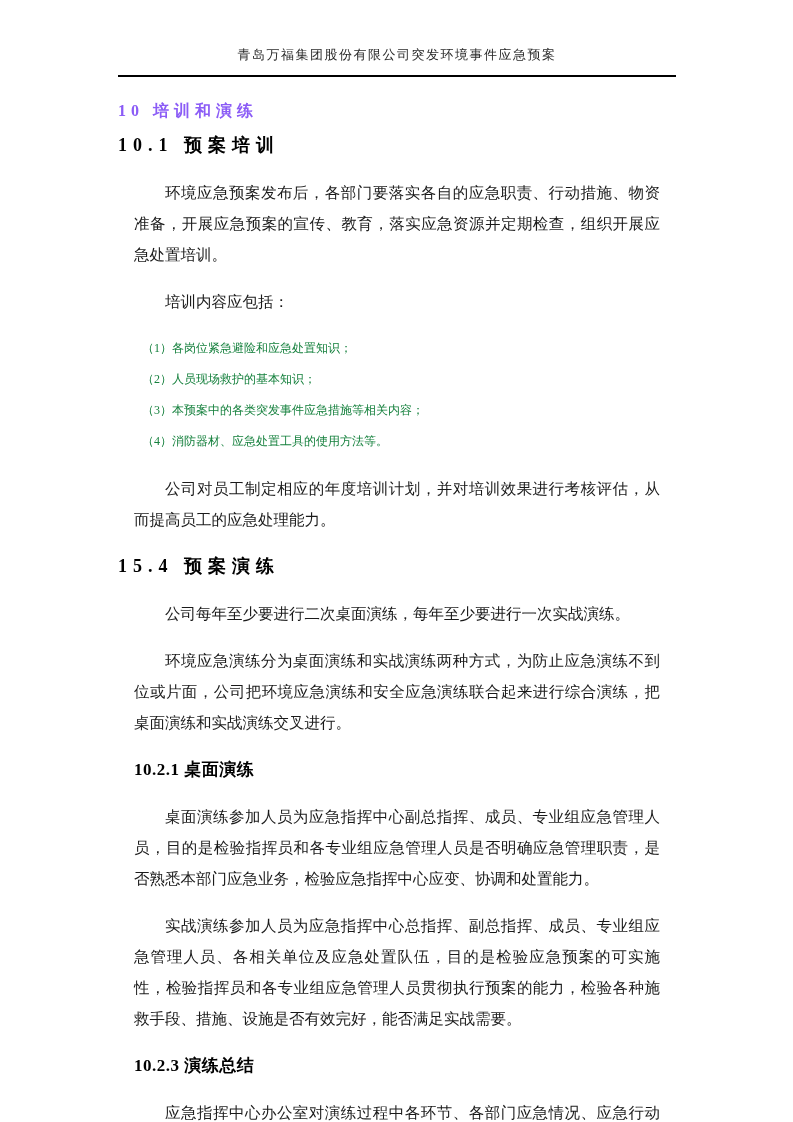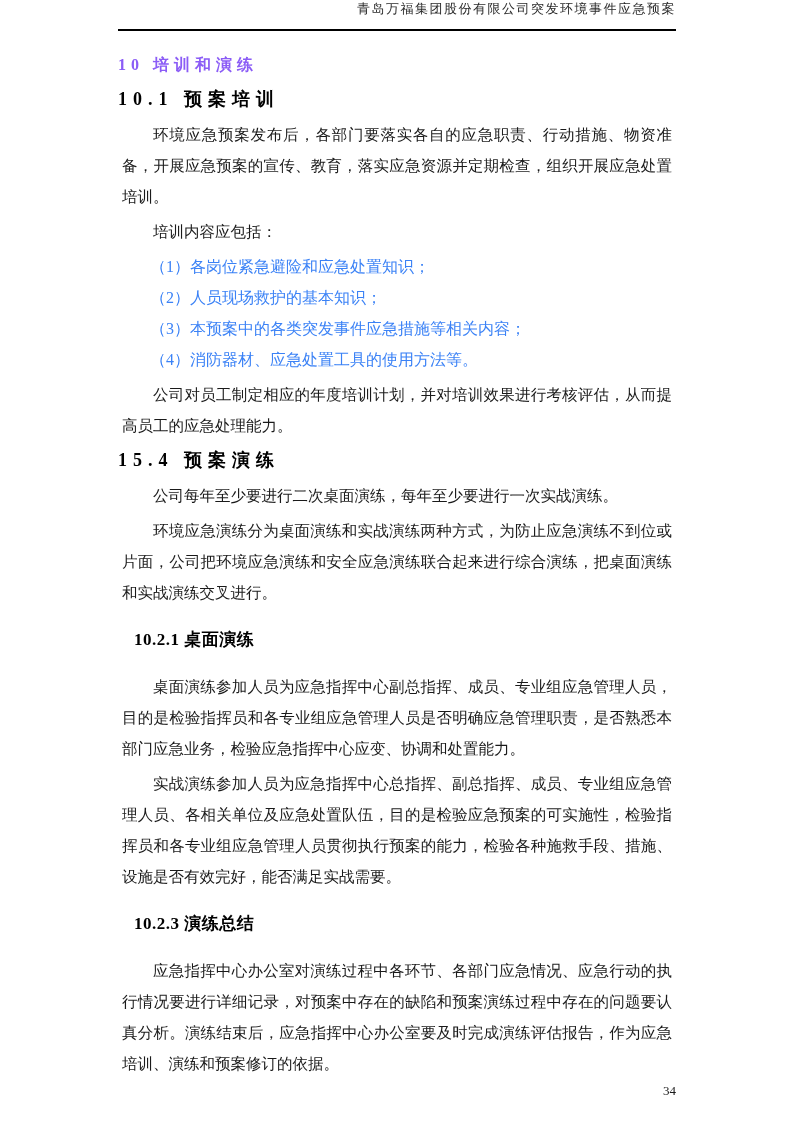--- a/index.html
+++ b/index.html
@@ -7,21 +7,22 @@
     position:relative;
     width:793px;height:1122px;
     background:#ffffff;
     font-family:"Liberation Serif","DejaVu Serif",serif;
     overflow:hidden;
   }
   .content{
     position:absolute;left:118px;top:0;width:558px;
   }
   .doc-header{
-    text-align:right;
+    padding-top:46px;
+    text-align:center;
     font-size:13px;
     line-height:18px;
     letter-spacing:1.5px;
     color:#2a2a2a;
   }
   .header-rule{
     height:0;border-bottom:2px solid #000;
     margin-top:11px;
   }
   .t-h1{
@@ -42,33 +43,33 @@
   }
   .t-h3{
     margin:16px;
     font-size:17px;font-weight:700;
     letter-spacing:0.5px;
     line-height:31px;
     color:#000;
     white-space:nowrap;
   }
   .t-p{
-    margin:4px;
+    margin:16px;
     font-size:15.5px;
     line-height:31px;
     text-align:justify;
     text-indent:2em;
     color:#1a1a1a;
   }
   .t-li{
     margin:0;
-    font-size:16px;
+    font-size:12px;
     line-height:31px;
     text-indent:2em;
-    color:#3b82f6;
+    color:#15803d;
     white-space:nowrap;
   }
   .page-number{
     margin-top:2px;
     text-align:right;
     font-size:13px;
     line-height:15px;
     color:#1a1a1a;
   }
 </style>

